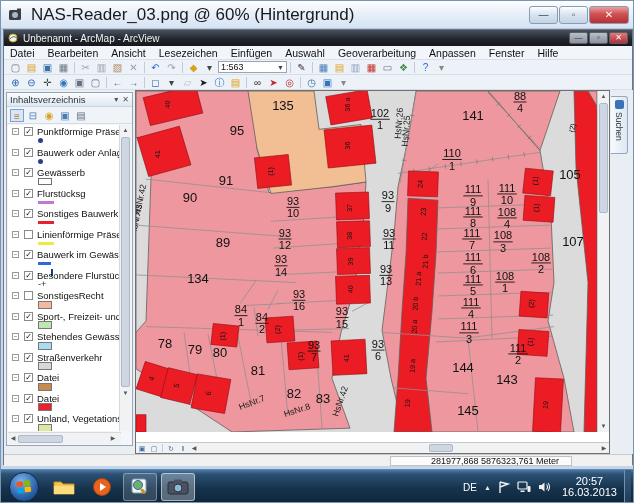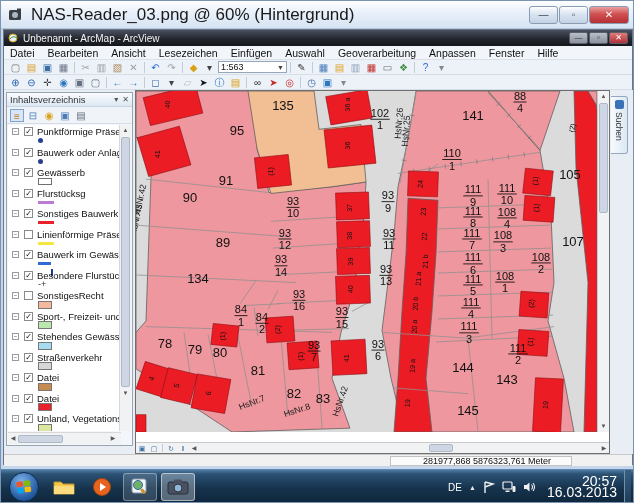--- a/index.html
+++ b/index.html
@@ -76,36 +76,36 @@
   .map-right-strip { position:absolute; left:607px; top:0; width:23px; height:364px; background:#E9EEF5; }
   .suchen-tab { position:absolute; left:607px; top:6px; width:17px; height:58px;
     background:linear-gradient(90deg,#F6FAFD,#DCE8F4); border:1px solid #93A8BE; border-left:none;
     border-radius:0 3px 3px 0; display:flex; flex-direction:column; align-items:center; padding-top:3px; }
   .suchen-icon { width:9px; height:9px; background:#3A72B8; border-radius:2px; margin-bottom:3px; }
   .suchen-label { writing-mode:vertical-rl; font-size:8.5px; color:#333; }
 
   .statusbar { position:absolute; left:0; top:424px; right:0; height:12px; background:#F1F1F1;
     border-top:1px solid #C9C9C9; display:flex; align-items:center; justify-content:flex-end; }
   .coords-field { width:182px; height:10px; background:#FBFBFB; border:1px solid #C2C2C2;
-    font-size:9px; color:#111; text-align:right; padding-right:20px; margin-right:60px; line-height:9px; }
+    font-size:9px; color:#111; text-align:right; padding-right:12px; margin-right:60px; line-height:9px; }
 
   
   .taskbar { position:absolute; left:0; top:468px; width:634px; height:35px;
     background:linear-gradient(#4E7BA4,#2B5174 12%,#16324C 55%,#0E263C);
     border-top:1px solid #5F87AC; display:flex; align-items:center; }
   .orb { width:30px; height:30px; border-radius:50%; margin:0 6px 0 8px;
     background:radial-gradient(circle at 40% 30%,#7FB2E8,#2B62A8 60%,#123A6E); border:1px solid #0D2B50;
     display:flex; align-items:center; justify-content:center; }
   .tb-btn { width:34px; height:28px; margin:0 2px; border-radius:3px; display:flex; align-items:center; justify-content:center; }
   .tb-btn.active { background:rgba(255,255,255,.14); border:1px solid rgba(255,255,255,.35); }
   .tb-btn.focused { background:rgba(255,255,255,.30); border:1px solid rgba(255,255,255,.5); }
   .tray { margin-left:auto; display:flex; align-items:center; gap:7px; padding-right:4px; }
   .tray-text { color:#fff; font-size:10px; }
   .tray-caret { color:#E8E8E8; font-size:7px; }
-  .clock { color:#fff; font-size:14px; text-align:right; line-height:11px; margin-left:4px; }
+  .clock { color:#fff; font-size:11px; text-align:center; line-height:11px; margin-left:4px; }
   .show-desktop { width:7px; height:35px; background:linear-gradient(#3A5F80,#1C3A55); border-left:1px solid #6E92B2; }
 
   svg text { font-family:"Liberation Sans", sans-serif; }
 </style>
 </head>
 <body>
 
 <div class="screen">
 
   <div class="outer-titlebar">

